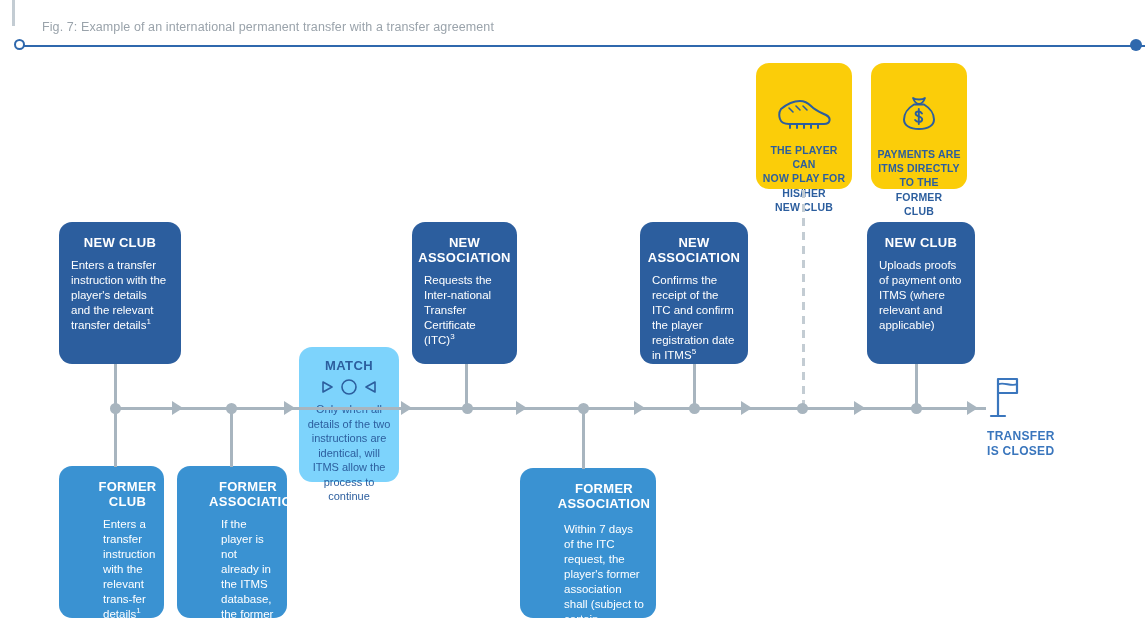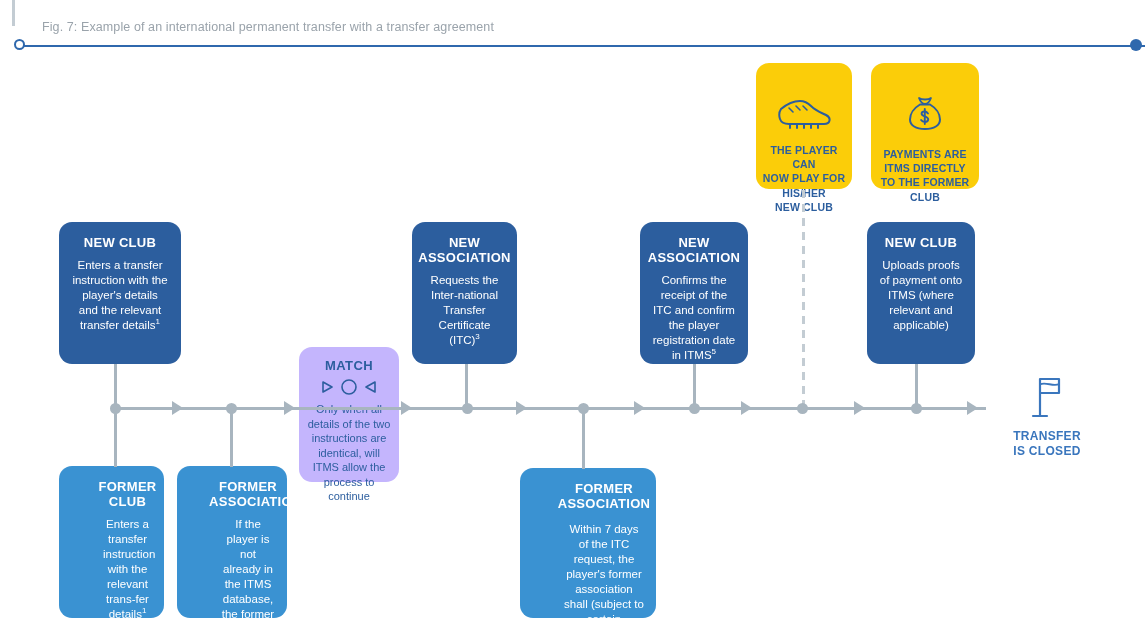--- a/index.html
+++ b/index.html
@@ -27,37 +27,37 @@
   
   .card{position:absolute;box-sizing:border-box;border-radius:13px;overflow:hidden;}
   .card .title{
     font-weight:bold;color:#ffffff;text-align:center;line-height:1.16;
   }
   .card .body{color:#ffffff;line-height:1.3;}
   .card-dark{background:#2c5e9e;}
   .card-light{background:#3a92d2;padding-left:32px;}
 
   .card-dark .title,.card-light .title{font-size:13px;letter-spacing:.3px;padding-top:13px;}
-  .card-dark .body,.card-light .body{font-size:11.5px;padding:8px 12px 0 12px;text-align:center;}
+  .card-dark .body,.card-light .body{font-size:11.5px;padding:8px 12px 0 12px;text-align:left;}
 
   
   .tile-yellow{
     position:absolute;box-sizing:border-box;border-radius:13px;background:#fbcd09;
     display:flex;flex-direction:column;align-items:center;justify-content:flex-start;
     padding-top:32px;
   }
   .tile-yellow .tile-text{
     margin-top:10px;color:#2c5e9e;font-size:10.5px;font-weight:600;line-height:1.35;
     text-align:center;letter-spacing:.15px;padding:0 6px;
   }
   .tile-icon{display:block;}
 
   
   .match-card{
-    position:absolute;box-sizing:border-box;border-radius:13px;background:#c4b5fd;
+    position:absolute;box-sizing:border-box;border-radius:13px;background:#7dd3fc;
     text-align:center;
   }
   .match-card .m-title{
     color:#2c5e9e;font-weight:bold;font-size:13px;padding-top:11px;letter-spacing:.4px;
   }
   .match-card .m-icons{margin-top:5px;height:20px;}
   .match-card .m-body{
     color:#2c5e9e;font-size:11px;line-height:1.32;padding:4px 8px 0 8px;
   }
 
@@ -73,21 +73,21 @@
     border-top:7px solid transparent;border-bottom:7px solid transparent;
     border-left:11px solid #a8b5bf;
   }
   .axis-dash{
     position:absolute;width:3px;
     background-image:linear-gradient(#c3ccd3 60%,rgba(255,255,255,0) 0%);
     background-size:3px 14px;background-repeat:repeat-y;
   }
 
   
-  .finish{position:absolute;text-align:center;}
+  .finish{position:absolute;text-align:left;}
   .finish .f-label{
     margin-top:6px;color:#3a76bd;font-weight:bold;font-size:12px;line-height:1.25;
     letter-spacing:.3px;
   }
   sup{font-size:8px;vertical-align:super;line-height:0;}
 </style>
 </head>
 <body>
 
 <div id="stage">
@@ -106,21 +106,21 @@
       </svg>
     </span>
     <div class="tile-text">
       <span>THE PLAYER CAN</span><br>
       <span>NOW PLAY FOR</span><br>
       <span>HIS/HER</span><br>
       <span>NEW CLUB</span>
     </div>
   </div>
 
-  <div class="tile-yellow" style="left:859px;top:63px;width:108px;height:126px;">
+  <div class="tile-yellow" style="left:859px;top:63px;width:96px;height:126px;">
     <span class="tile-icon">
       <svg width="44" height="38" viewBox="0 0 44 38">
         <path d="M16 3 C17.5 7 19 9 22 9 C25 9 26.5 7 28 3 C25.5 5 18.5 5 16 3 Z" fill="none" stroke="#2c5e9e" stroke-width="1.8" stroke-linejoin="round"></path>
         <path d="M17 9.5 C11 13 7 19 7 24.5 C7 30.5 13 34 22 34 C31 34 37 30.5 37 24.5 C37 19 33 13 27 9.5 Z" fill="none" stroke="#2c5e9e" stroke-width="2" stroke-linejoin="round"></path>
         <path d="M25 18.5 C24 17 22.8 16.5 21.6 16.5 C19.8 16.5 18.6 17.4 18.6 18.8 C18.6 21.8 25.2 20.8 25.2 24.2 C25.2 25.8 23.8 26.9 21.8 26.9 C20.3 26.9 19 26.3 18.1 25" fill="none" stroke="#2c5e9e" stroke-width="1.9" stroke-linecap="round"></path>
         <path d="M21.8 14 L21.8 29" stroke="#2c5e9e" stroke-width="1.9" stroke-linecap="round"></path>
       </svg>
     </span>
     <div class="tile-text">
       <span>PAYMENTS ARE</span><br>

